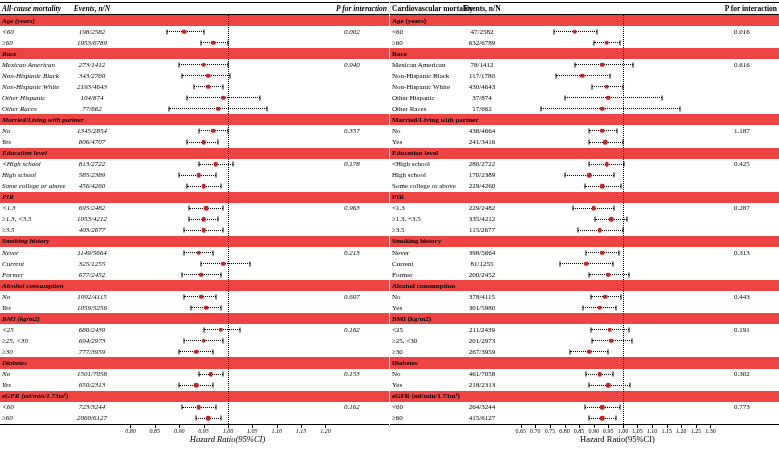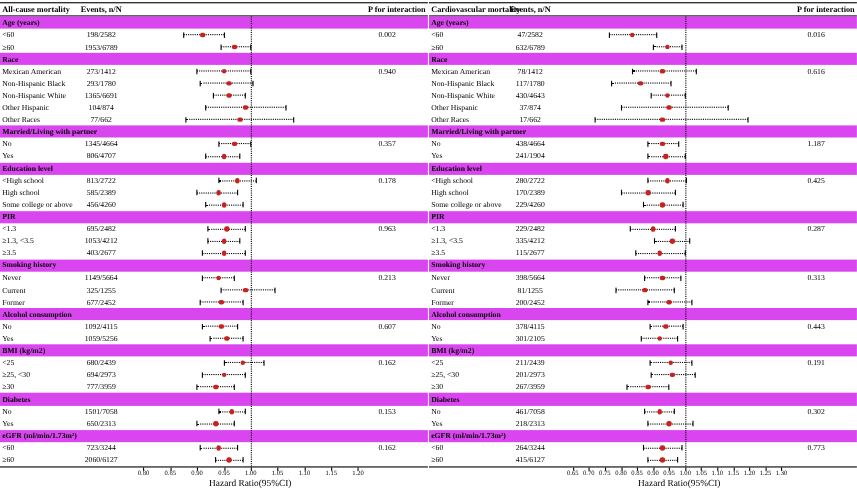--- a/index.html
+++ b/index.html
@@ -1,27 +1,27 @@
 <!DOCTYPE html>
 <html><head>
 <meta charset="utf-8">
 <style>
   html,body{margin:0;padding:0;background:#fff;}
   body{width:779px;height:450px;overflow:hidden;font-family:"Liberation Serif","DejaVu Serif",serif;color:#000;}
   .figure{position:relative;width:779px;height:450px;background:#fff;}
   .panel{position:absolute;top:0;width:389px;height:450px;}
-  .panel.left{left:0;}
+  .panel.left{left:0;font-style:italic;}
   .panel.right{left:390px;}
   .panel-header{position:absolute;top:2px;left:0;right:0;height:13px;border-top:1.2px solid #000;border-bottom:1.2px solid #000;box-sizing:border-box;}
   .ph-title{position:absolute;left:2px;top:1px;font-weight:bold;font-size:7.5px;white-space:nowrap;}
   .ph-events{position:absolute;left:50px;width:84px;text-align:center;top:1px;font-weight:bold;font-size:7.5px;}
   .ph-p{position:absolute;right:2px;top:1px;font-weight:bold;font-size:7.5px;}
   .rows{position:absolute;top:15px;left:0;right:0;height:409px;display:flex;flex-direction:column;}
   .row{flex:1 1 0;position:relative;min-height:0;}
-  .section-row{background:#d946ef;}
+  .section-row{background:#ef4444;}
   .lab{position:absolute;left:2px;top:50%;transform:translateY(-50%);font-size:7px;white-space:nowrap;}
   .sec-lab{font-weight:bold;}
   .ev{position:absolute;left:50px;width:84px;text-align:center;top:50%;transform:translateY(-50%);font-size:7px;white-space:nowrap;}
   .plot{position:absolute;left:110px;width:235px;top:0;height:100%;}
   .ci{position:absolute;top:50%;height:0;border-top:1px dotted #000;margin-top:-0.5px;}
   .cap{position:absolute;top:50%;width:1px;height:5px;background:#000;transform:translate(-0.5px,-50%);}
   .marker{position:absolute;top:50%;width:4.5px;height:4.5px;background:#c82121;border-radius:50%;transform:translate(-50%,-50%);z-index:2;}
   .pv{position:absolute;left:344px;top:50%;transform:translateY(-50%);font-size:7px;white-space:nowrap;}
   .refline{position:absolute;top:15px;height:409px;width:0;border-left:1px dotted #000;z-index:1;}
   .axis{position:absolute;left:0;right:0;top:424px;height:12px;border-top:1.2px solid #000;}
@@ -73,31 +73,31 @@
           <span class="plot">
             <span class="ci" style="left: 29.4606%; width: 20.7469%;"></span>
             <span class="cap" style="left: 29.4606%;"></span>
             <span class="cap" style="left: 50.2075%;"></span>
             <span class="marker" style="left: 39.834%;"></span>
           </span>
           <span class="pv">0.940</span>
         </div>
         <div class="row data-row">
           <span class="lab">Non-Hispanic Black</span>
-          <span class="ev">293/1780</span>
+          <span class="ev">343/2760</span>
           <span class="plot">
             <span class="ci" style="left: 30.4979%; width: 20.7469%;"></span>
             <span class="cap" style="left: 30.4979%;"></span>
             <span class="cap" style="left: 51.2448%;"></span>
             <span class="marker" style="left: 41.9087%;"></span>
           </span>
         </div>
         <div class="row data-row">
           <span class="lab">Non-Hispanic White</span>
-          <span class="ev">1365/6691</span>
+          <span class="ev">2193/4643</span>
           <span class="plot">
             <span class="ci" style="left: 35.6846%; width: 12.4481%;"></span>
             <span class="cap" style="left: 35.6846%;"></span>
             <span class="cap" style="left: 48.1328%;"></span>
             <span class="marker" style="left: 41.9087%;"></span>
           </span>
         </div>
         <div class="row data-row">
           <span class="lab">Other Hispanic</span>
           <span class="ev">104/874</span>
@@ -116,21 +116,21 @@
             <span class="cap" style="left: 25.3112%;"></span>
             <span class="cap" style="left: 66.805%;"></span>
             <span class="marker" style="left: 46.0581%;"></span>
           </span>
         </div>
         <div class="row section-row">
           <span class="lab sec-lab">Married/Living with partner</span>
         </div>
         <div class="row data-row">
           <span class="lab">No</span>
-          <span class="ev">1345/4664</span>
+          <span class="ev">1345/2854</span>
           <span class="plot">
             <span class="ci" style="left: 37.7593%; width: 12.4481%;"></span>
             <span class="cap" style="left: 37.7593%;"></span>
             <span class="cap" style="left: 50.2075%;"></span>
             <span class="marker" style="left: 43.9834%;"></span>
           </span>
           <span class="pv">0.357</span>
         </div>
         <div class="row data-row">
           <span class="lab">Yes</span>
@@ -468,21 +468,21 @@
           <span class="plot">
             <span class="ci" style="left: 38.0124%; width: 11.8012%;"></span>
             <span class="cap" style="left: 38.0124%;"></span>
             <span class="cap" style="left: 49.8137%;"></span>
             <span class="marker" style="left: 43.6025%;"></span>
           </span>
           <span class="pv">1.187</span>
         </div>
         <div class="row data-row">
           <span class="lab">Yes</span>
-          <span class="ev">241/1904</span>
+          <span class="ev">241/3416</span>
           <span class="plot">
             <span class="ci" style="left: 38.0124%; width: 14.2857%;"></span>
             <span class="cap" style="left: 38.0124%;"></span>
             <span class="cap" style="left: 52.2981%;"></span>
             <span class="marker" style="left: 44.8447%;"></span>
           </span>
         </div>
         <div class="row section-row">
           <span class="lab sec-lab">Education level</span>
         </div>
@@ -594,21 +594,21 @@
           <span class="plot">
             <span class="ci" style="left: 38.6335%; width: 13.0435%;"></span>
             <span class="cap" style="left: 38.6335%;"></span>
             <span class="cap" style="left: 51.677%;"></span>
             <span class="marker" style="left: 44.8447%;"></span>
           </span>
           <span class="pv">0.443</span>
         </div>
         <div class="row data-row">
           <span class="lab">Yes</span>
-          <span class="ev">301/2105</span>
+          <span class="ev">301/5980</span>
           <span class="plot">
             <span class="ci" style="left: 35.528%; width: 13.6646%;"></span>
             <span class="cap" style="left: 35.528%;"></span>
             <span class="cap" style="left: 49.1925%;"></span>
             <span class="marker" style="left: 42.3602%;"></span>
           </span>
         </div>
         <div class="row section-row">
           <span class="lab sec-lab">BMI (kg/m2)</span>
         </div>

